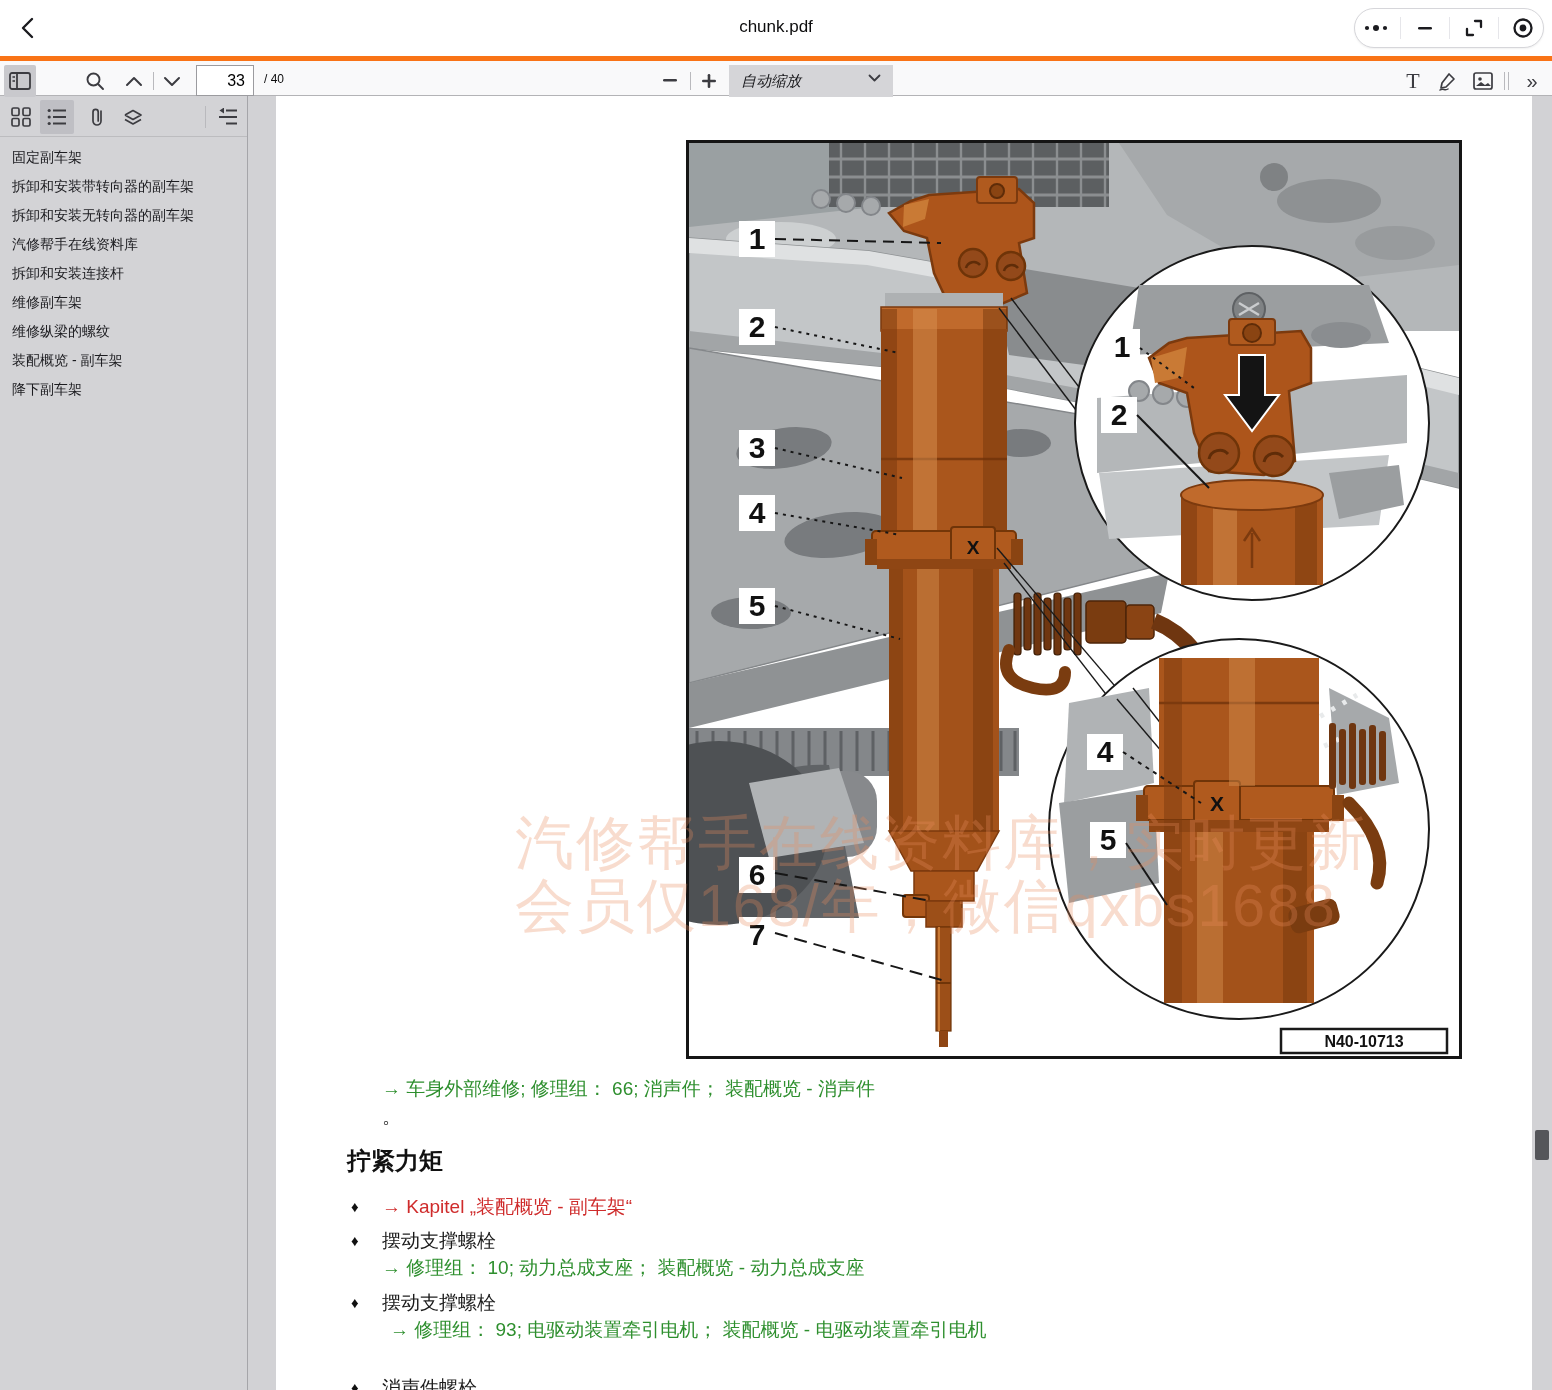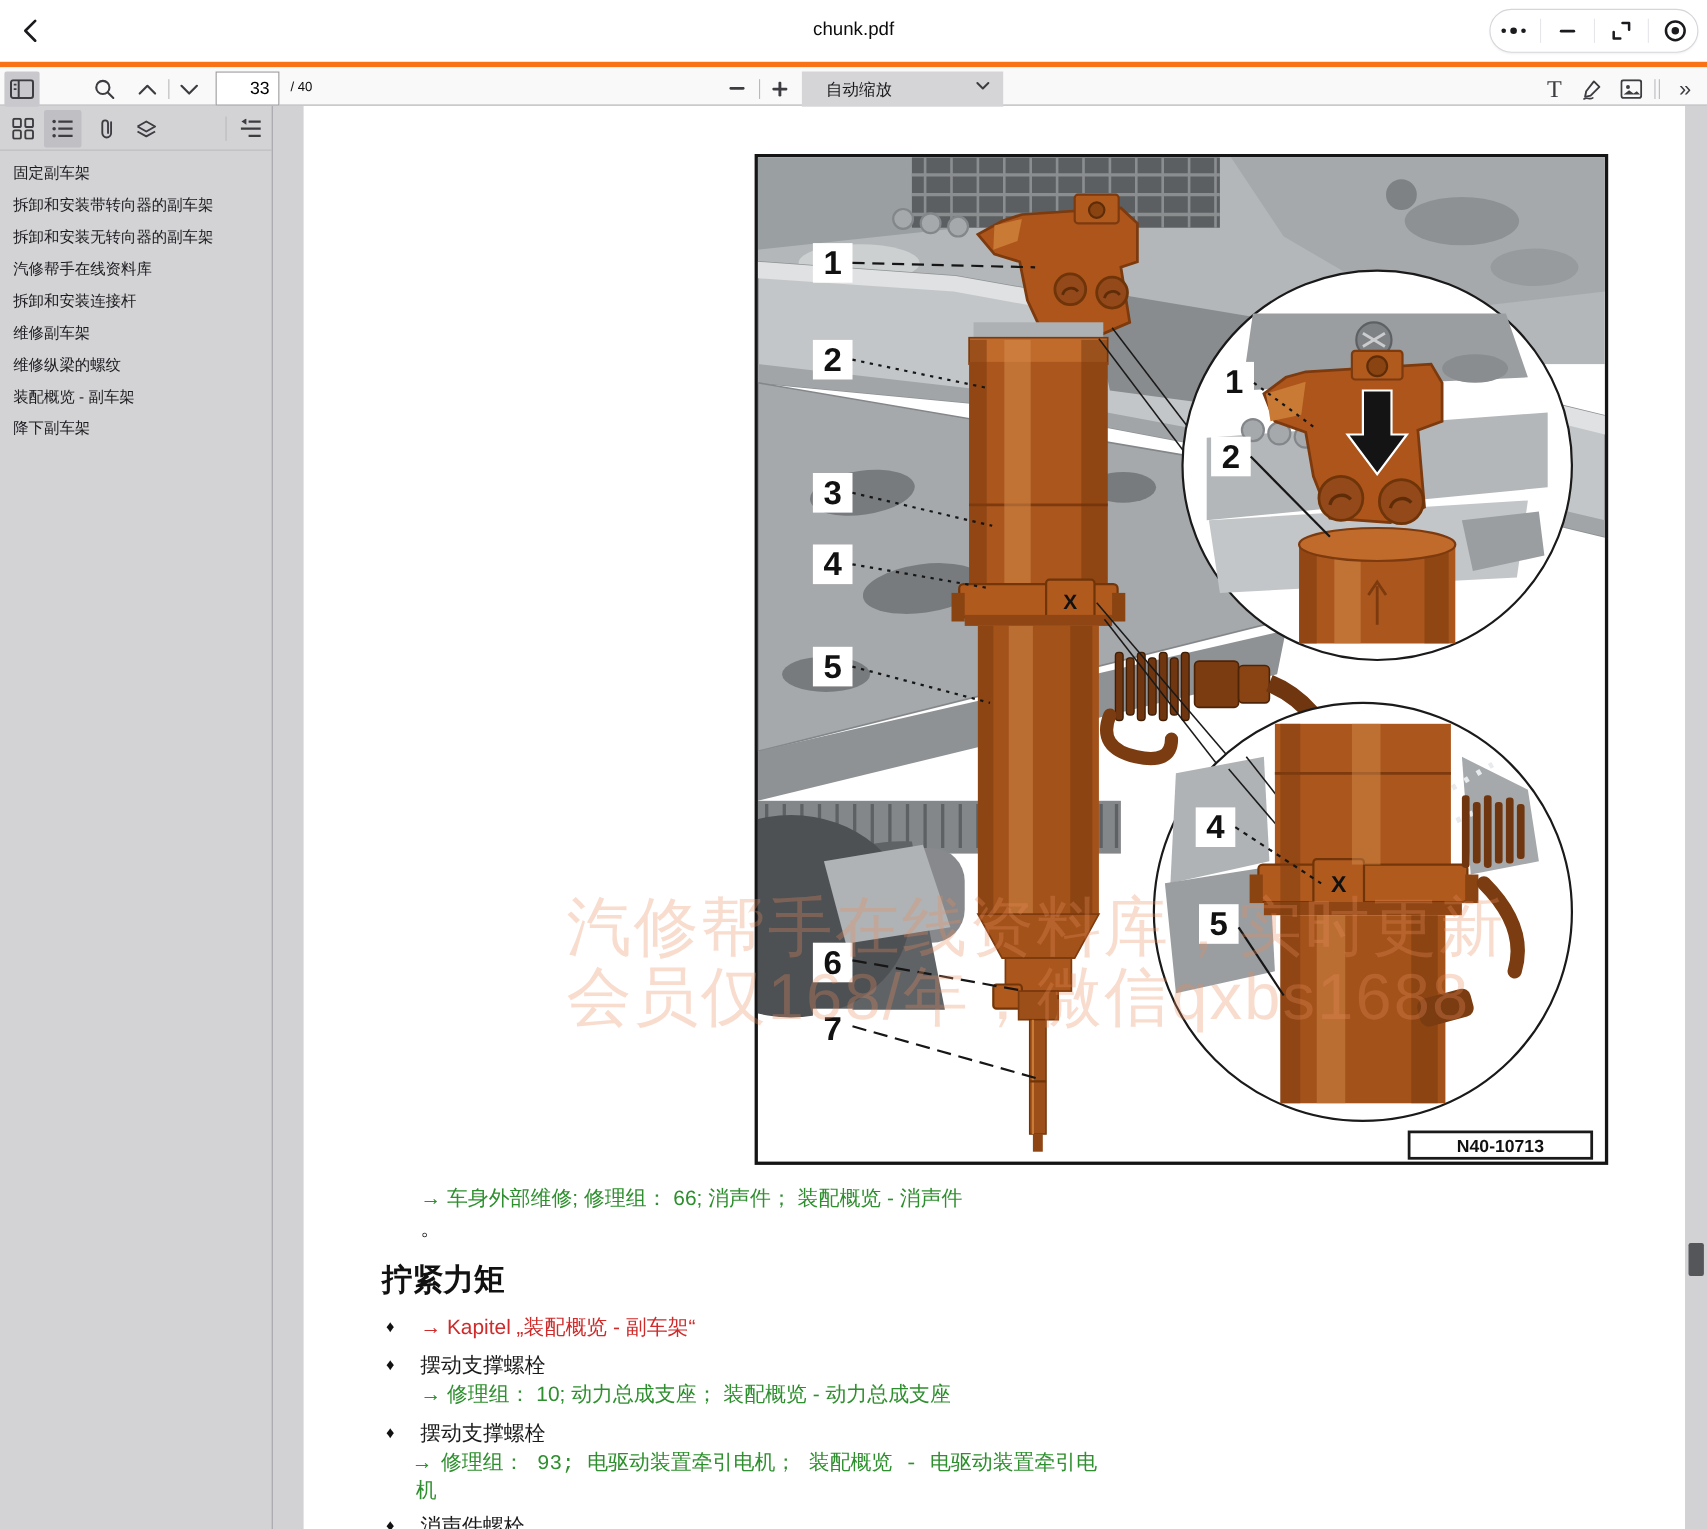--- a/index.html
+++ b/index.html
@@ -14,21 +14,21 @@
   .win-pill .sep { width:1px; height:22px; background:#e6e6ea; }
   .pill-ic { width:34px; height:30px; display:flex; align-items:center; justify-content:center; }
 
   
   .toolbar { position:absolute; left:0; top:56px; width:1552px; height:40px; background:#f9f9fa; border-top:5px solid #f97316; border-bottom:1px solid #b3b3b6; z-index:19; }
   .tbtn { position:absolute; display:flex; align-items:center; justify-content:center; border-radius:2px; }
   .tbtn.active { background:#c9c9cd; }
   .vsep { position:absolute; width:1px; height:18px; background:#b9b9bd; top:11px; }
   .page-input { position:absolute; left:196px; top:4px; width:58px; height:31px; border:1px solid #9b9b9f; background:#fff; font-size:16px; text-align:right; padding-right:8px; font-family:inherit; }
   .page-total { position:absolute; left:264px; top:11px; font-size:12px; color:#0c0c0d; }
-  .zoom-select { position:absolute; left:729px; top:4px; width:183px; height:32px; background:#d5d5d8; display:flex; align-items:center; padding-left:22px; font-size:15px; cursor:pointer; }
+  .zoom-select { position:absolute; left:729px; top:4px; width:164px; height:32px; background:#d5d5d8; display:flex; align-items:center; padding-left:12px; font-size:15px; cursor:pointer;font-style:italic; }
   .zoom-select .chev { position:absolute; right:12px; top:9px; }
 
   
   .sidebar { position:absolute; left:0; top:96px; width:248px; height:1294px; background:#d3d3d6; border-right:1px solid #a5a5a9; z-index:10; }
   .sb-iconrow { position:absolute; left:0; top:0; width:100%; height:41px; border-bottom:1px solid #bcbcbf; }
   .sb-ic { position:absolute; top:4px; width:34px; height:34px; display:flex; align-items:center; justify-content:center; border-radius:2px; cursor:pointer; }
   .sb-ic.active { background:#bfbfc4; }
   .sb-list { position:absolute; left:0; top:47px; width:100%; }
   .sb-item { height:29px; line-height:29px; padding-left:12px; font-size:14px; color:#1b1b1f; white-space:nowrap; overflow:hidden; cursor:pointer; }
 
@@ -39,21 +39,21 @@
   .scrollthumb { position:absolute; right:3px; top:1034px; width:14px; height:30px; background:#55565a; border-radius:2px; }
 
   .figure { position:absolute; left:410px; top:44px; width:776px; height:919px; border:3px solid #151515; background:#fff; z-index:2; }
   .figure svg { display:block; width:100%; height:100%; }
 
   .watermark { position:absolute; left:192px; top:716px; z-index:3; color:rgba(232,140,94,0.30); font-size:59px; line-height:63px; letter-spacing:2px; white-space:nowrap; pointer-events:none;margin-left:47px; }
 
   .txt { position:absolute; font-size:19px; color:#1a1a1a; white-space:nowrap; }
   .green { color:#2e8f2e; }
   .red { color:#cf2b2b; }
-  .heading { position:absolute; font-size:28px; font-weight:bold; color:#111; }
+  .heading { position:absolute; font-size:24px; font-weight:bold; color:#111; }
   .marker { position:absolute; font-size:15px; color:#111; }
   .wrapblock { position:absolute; font-size:19px; line-height:26px; width:620px; color:#2e8f2e; white-space:normal; word-break:break-all; }
 
   .link { cursor:pointer; }
 </style>
 </head>
 <body>
 
 <div class="topbar">
   <div class="back-btn">
@@ -429,21 +429,21 @@
 
     <div class="marker" style="left:75px; top:1102px;">♦</div>
     <div class="txt red link" style="left:106px; top:1098px;">→ Kapitel „装配概览 - 副车架“</div>
 
     <div class="marker" style="left:75px; top:1136px;">♦</div>
     <div class="txt" style="left:106px; top:1132px;">摆动支撑螺栓</div>
     <div class="txt green link" style="left:106px; top:1159px;">→ 修理组： 10; 动力总成支座； 装配概览 - 动力总成支座</div>
 
     <div class="marker" style="left:75px; top:1198px;">♦</div>
     <div class="txt" style="left:106px; top:1194px;">摆动支撑螺栓</div>
-    <div class="wrapblock link" style="left:102px; top:1221px;font-family:Liberation Mono, monospace;">→ 修理组： 93; 电驱动装置牵引电机； 装配概览 - 电驱动装置牵引电机</div>
+    <div class="wrapblock link" style="left:114px; top:1221px;">→ 修理组： 93; 电驱动装置牵引电机； 装配概览 - 电驱动装置牵引电机</div>
 
     <div class="marker" style="left:75px; top:1283px;">♦</div>
     <div class="txt" style="left:106px; top:1279px;">消声件螺栓</div>
   </div>
 
   <div class="scrolltrack">
     <div class="scrollthumb"></div>
   </div>
 </div>
 

